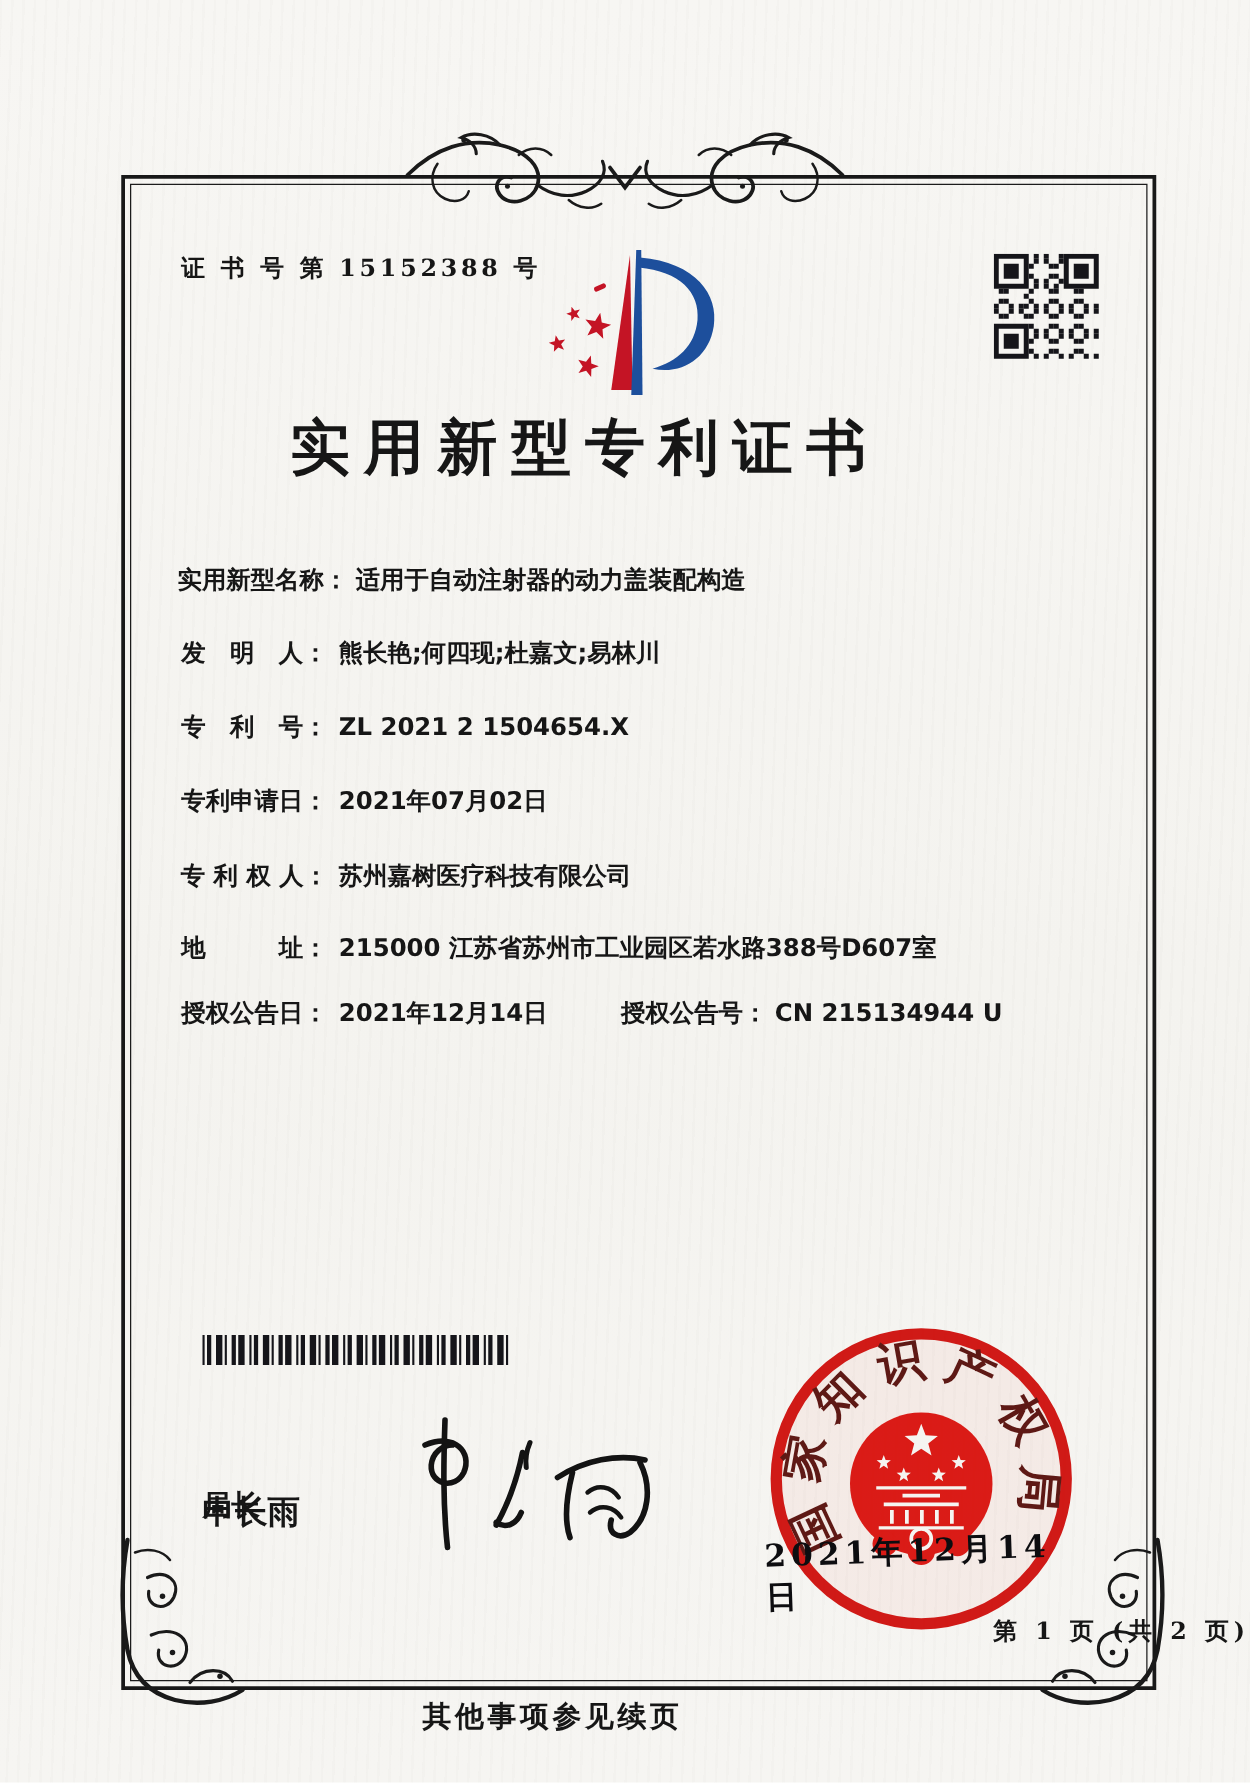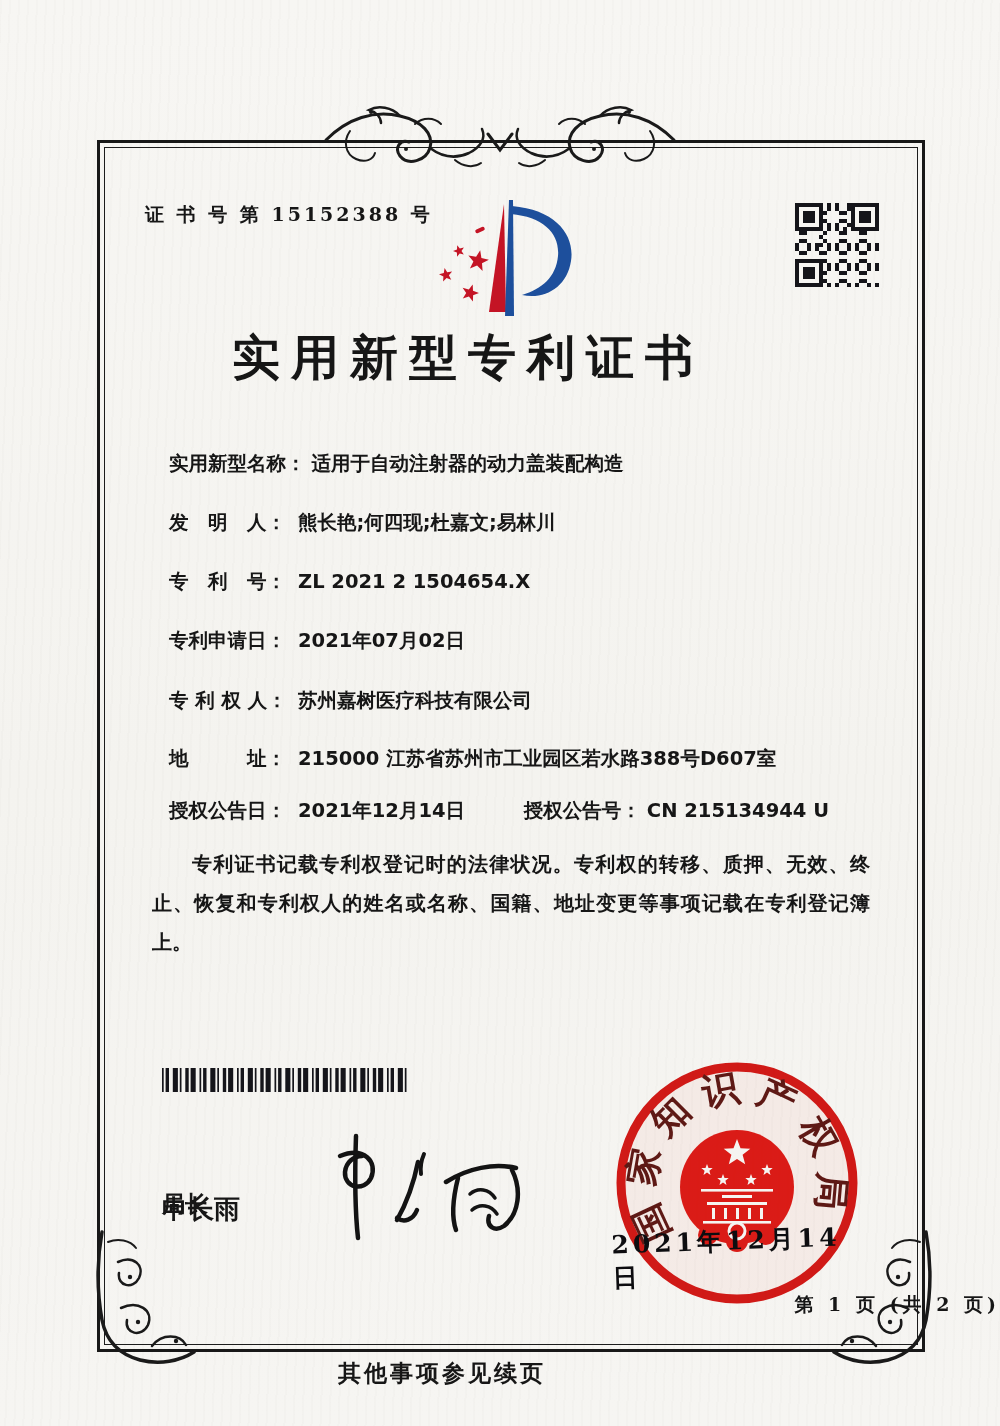--- a/index.html
+++ b/index.html
@@ -10,22 +10,22 @@
       linear-gradient(180deg,#f7f6f3 0%,#f4f3ef 55%,#f6f5f2 100%);
     font-family:"DejaVu Serif","Liberation Serif",serif;
     color:#161616;
   }
   .abs{position:absolute;}
   
   #frame-outer{left:97px;top:140px;width:822px;height:1206px;border:3px solid #181818;}
   #frame-inner{position:absolute;left:4px;top:4px;right:4px;bottom:4px;border:1.5px solid #1c1c1c;}
   #cert-no{left:145px;top:202px;font-size:19px;font-weight:bold;letter-spacing:3px;}
   #title{left:0;top:326px;width:936px;text-align:center;font-size:48px;font-weight:bold;letter-spacing:11px;}
-  .frow{position:absolute;left:169px;font-size:19.5px;font-weight:bold;
-        font-family:"DejaVu Sans","Liberation Sans",sans-serif;white-space:nowrap;}
+  .frow{position:absolute;left:142px;font-size:19.5px;font-weight:bold;
+        font-family:"DejaVu Sans","Liberation Sans",sans-serif;white-space:nowrap;text-align:center;}
   .frow .lab{display:inline-block;min-width:123px;}
   .frow .val{margin-left:6px;}
   #grant-row .lab2{margin-left:52px;}
   #paras{left:152px;top:845px;width:718px;font-size:20px;line-height:39px;
          font-weight:600;text-align:justify;}
   #paras p{margin:0;text-indent:2em;}
   #signer-title{left:162px;top:1146px;font-size:23px;font-weight:bold;font-family:"DejaVu Sans","Liberation Sans",sans-serif;margin-top:43px;}
   #signer-name{left:162px;top:1192px;font-size:26px;font-weight:bold;font-family:Liberation Mono, monospace;}
   #seal-date{left:612px;top:1224px;width:252px;font-size:25px;font-weight:bold;
              letter-spacing:4px;transform:rotate(-2deg);z-index:6;color:#0d0d10;}
@@ -232,21 +232,20 @@
   <div class="frow" style="top:745px">
     <span class="lab">地　　　址：</span><span class="val">215000 江苏省苏州市工业园区若水路388号D607室</span>
   </div>
   <div class="frow" id="grant-row" style="top:797px">
     <span class="lab">授权公告日：</span><span class="val">2021年12月14日</span>
     <span class="lab2">授权公告号：</span><span class="val">CN 215134944 U</span>
   </div>
 </div>
 
 <div class="abs" id="paras">
-  <p>专利证书记载专利权登记时的法律状况。专利权的转移、质押、无效、终止、恢复和专利权人的姓名或名称、国籍、地址变更等事项记载在专利登记簿上。</p>
 </div>
 
 <svg class="abs" id="barcode-svg" width="252" height="28" viewBox="0 0 252 28">
     <rect x="2" y="2" width="1.7" height="24" fill="#15151a"></rect>
     <rect x="5.6" y="2" width="3.4" height="24" fill="#15151a"></rect>
     <rect x="12.799999999999999" y="2" width="5.1" height="24" fill="#15151a"></rect>
     <rect x="19.799999999999997" y="2" width="1.7" height="24" fill="#15151a"></rect>
     <rect x="25.299999999999997" y="2" width="3.4" height="24" fill="#15151a"></rect>
     <rect x="30.599999999999998" y="2" width="5.1" height="24" fill="#15151a"></rect>
     <rect x="39.5" y="2" width="1.7" height="24" fill="#15151a"></rect>

